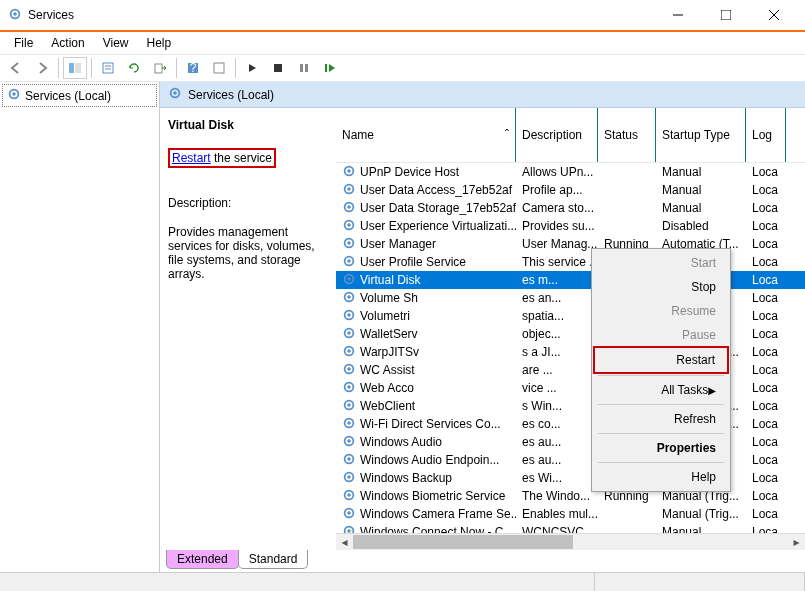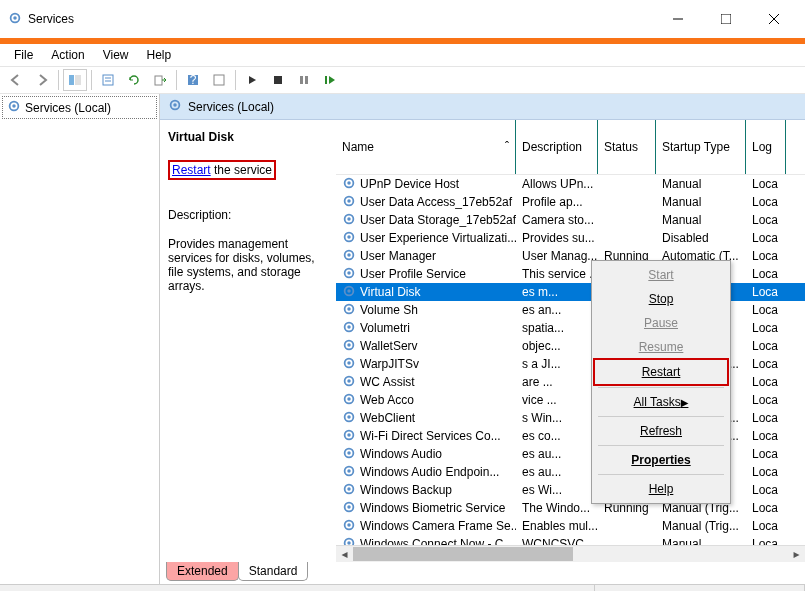--- a/index.html
+++ b/index.html
@@ -1,18 +1,18 @@
 <!DOCTYPE html>
 <html><head>
 <meta charset="utf-8">
 <style>
 * { box-sizing: border-box; margin: 0; padding: 0; font-family: "Segoe UI", Tahoma, sans-serif; font-size: 12px; }
 body { background: #fff; width: 805px; height: 591px; overflow: hidden; }
 
-.titlebar { display: flex; align-items: center; height: 44px; padding: 0 8px; border-bottom: 6px solid #f97316; }
+.titlebar { display: flex; align-items: center; height: 32px; padding: 0 8px; border-bottom: 2px solid #f97316; }
 .titlebar .icon { margin-right: 6px; }
 .titlebar .title { flex: 1; }
 .winbtns { display: flex; gap: 2px; }
 .winbtn { width: 46px; height: 30px; display: flex; align-items: center; justify-content: center; }
 .winbtn svg { width: 10px; height: 10px; }
 
 .menubar { display: flex; gap: 2px; padding: 2px 6px; height: 22px; align-items: center; }
 .menubar span { padding: 2px 8px; }
 
 .toolbar { display: flex; gap: 2px; padding: 2px 4px; border-top: 1px solid #e5e5e5; border-bottom: 1px solid #e5e5e5; height: 28px; align-items: center; }
@@ -47,27 +47,27 @@
 .col-log { width: 40px; }
 
 .rows { flex: 1; overflow: hidden; }
 .row { display: flex; height: 18px; align-items: center; }
 .row.selected { background: #0078d7; color: #fff; }
 .row .cell { padding: 0 6px; white-space: nowrap; overflow: hidden; text-overflow: clip; display: flex; align-items: center; gap: 4px; }
 
 .tabs { display: flex; padding: 0 6px; height: 22px; align-items: flex-start; background: #fff; }
 .tab { padding: 2px 10px; border: 1px solid #999; border-top: none; border-radius: 0 0 5px 5px; background: #fff; margin-right: -1px; }
 .tab.active { font-weight: normal; }
-.tab.inactive { background: #fca5a5; }
+.tab.inactive { background: #f0abfc; }
 
 .statusbar { height: 20px; border-top: 1px solid #ccc; background: #f0f0f0; }
 .statusbar .seg { border-right: 1px solid #ccc; height: 100%; }
 
 .ctxmenu { position: absolute; left: 255px; top: 140px; width: 140px; background: #f0f0f0; border: 1px solid #a0a0a0; box-shadow: 2px 2px 4px rgba(0,0,0,.2); z-index: 10; padding: 2px; }
-.ctxitem { padding: 5px 12px; display: flex; align-items: center; justify-content: center; text-decoration: underline; }
+.ctxitem { padding: 5px 12px; display: flex; align-items: center; justify-content: flex-end; }
 .ctxitem.disabled { color: #888; }
 .ctxitem.bold { font-weight: bold; }
 .ctxitem.hl { border: 2px solid #cc0000; margin: -1px; }
 .ctxsep { height: 1px; background: #ccc; margin: 2px 4px; }
 .ctxarrow { font-size: 10px; }
 
 .scroll-h { height: 17px; background: #f0f0f0; border-top: 1px solid #ddd; display: flex; align-items: center; }
 .scroll-thumb { height: 14px; background: #c0c0c0; }
 .scroll-btn { width: 17px; height: 17px; display: flex; align-items: center; justify-content: center; color: #555; }
 
@@ -513,24 +513,24 @@
         </div>
 
         <div class="ctxmenu" id="ctxmenu">
             <div class="ctxitem disabled">
               <span>Start</span>
             </div>
             <div class="ctxitem">
               <span>Stop</span>
             </div>
             <div class="ctxitem disabled">
+              <span>Resume</span>
+            </div>
+            <div class="ctxitem disabled">
               <span>Pause</span>
-            </div>
-            <div class="ctxitem disabled">
-              <span>Resume</span>
             </div>
             <div class="ctxitem hl">
               <span>Restart</span>
             </div>
             <div class="ctxsep"></div>
             <div class="ctxitem">
               <span>All Tasks</span>
               <span class="ctxarrow">▶</span>
             </div>
             <div class="ctxsep"></div>

